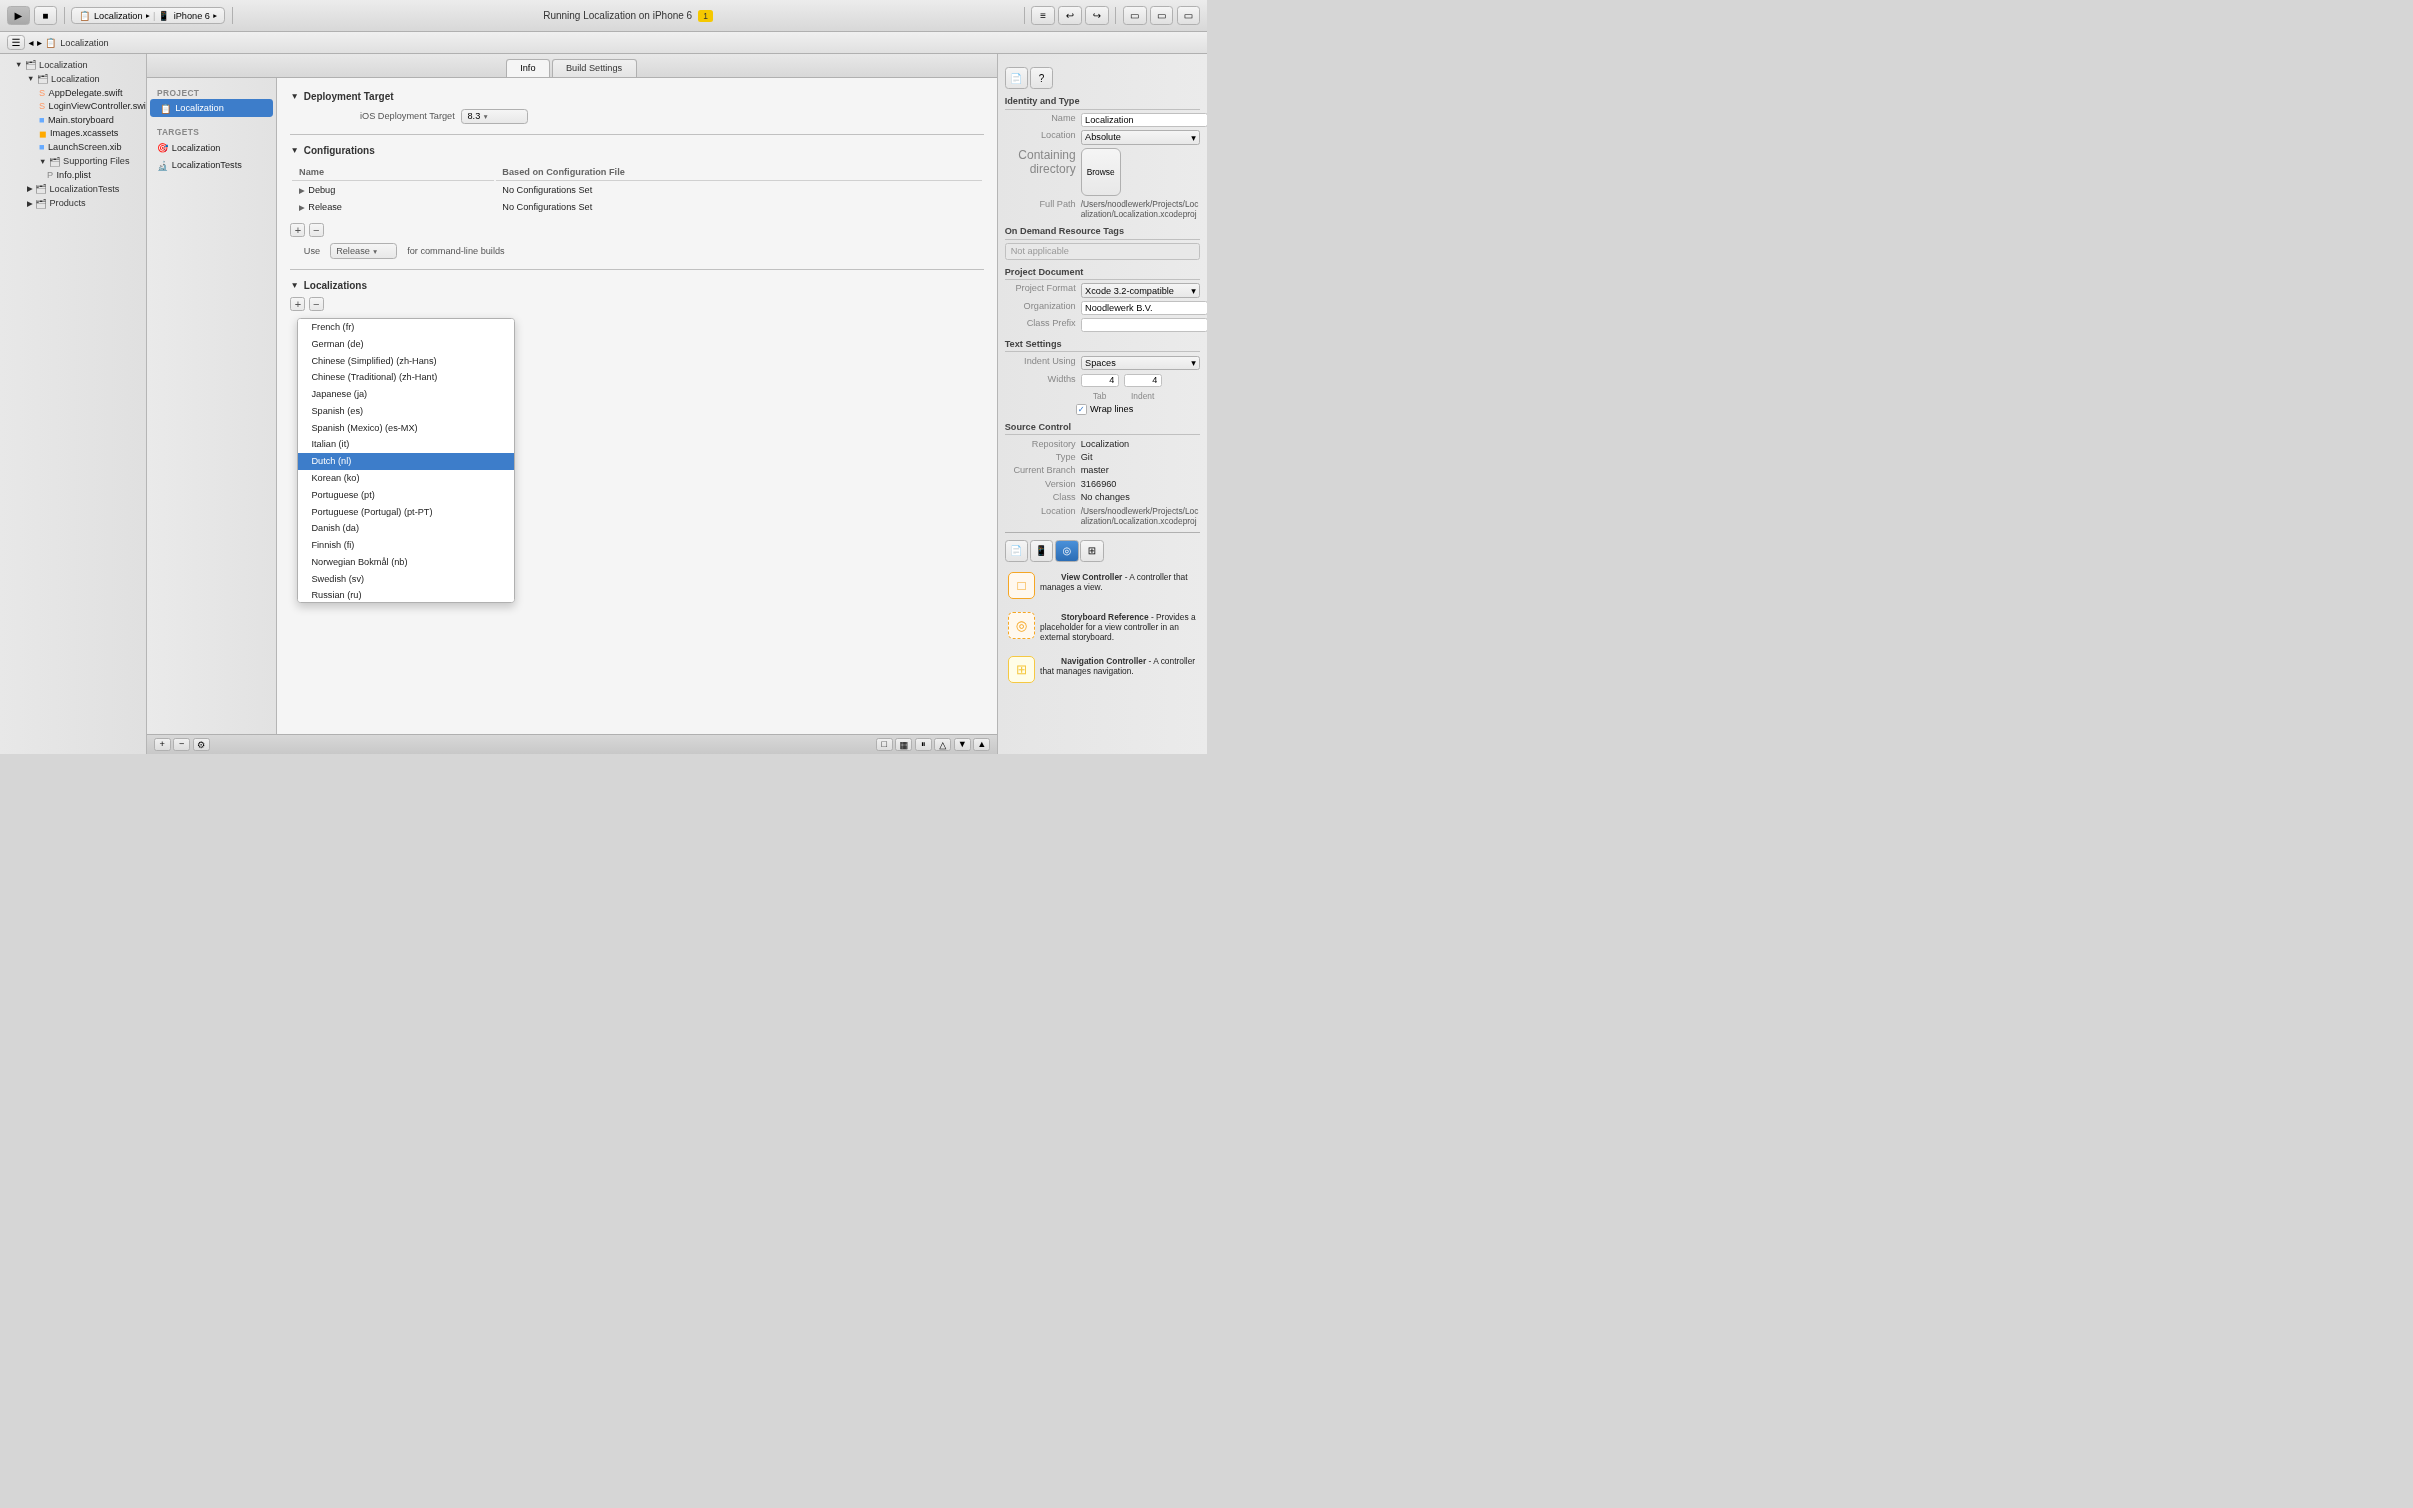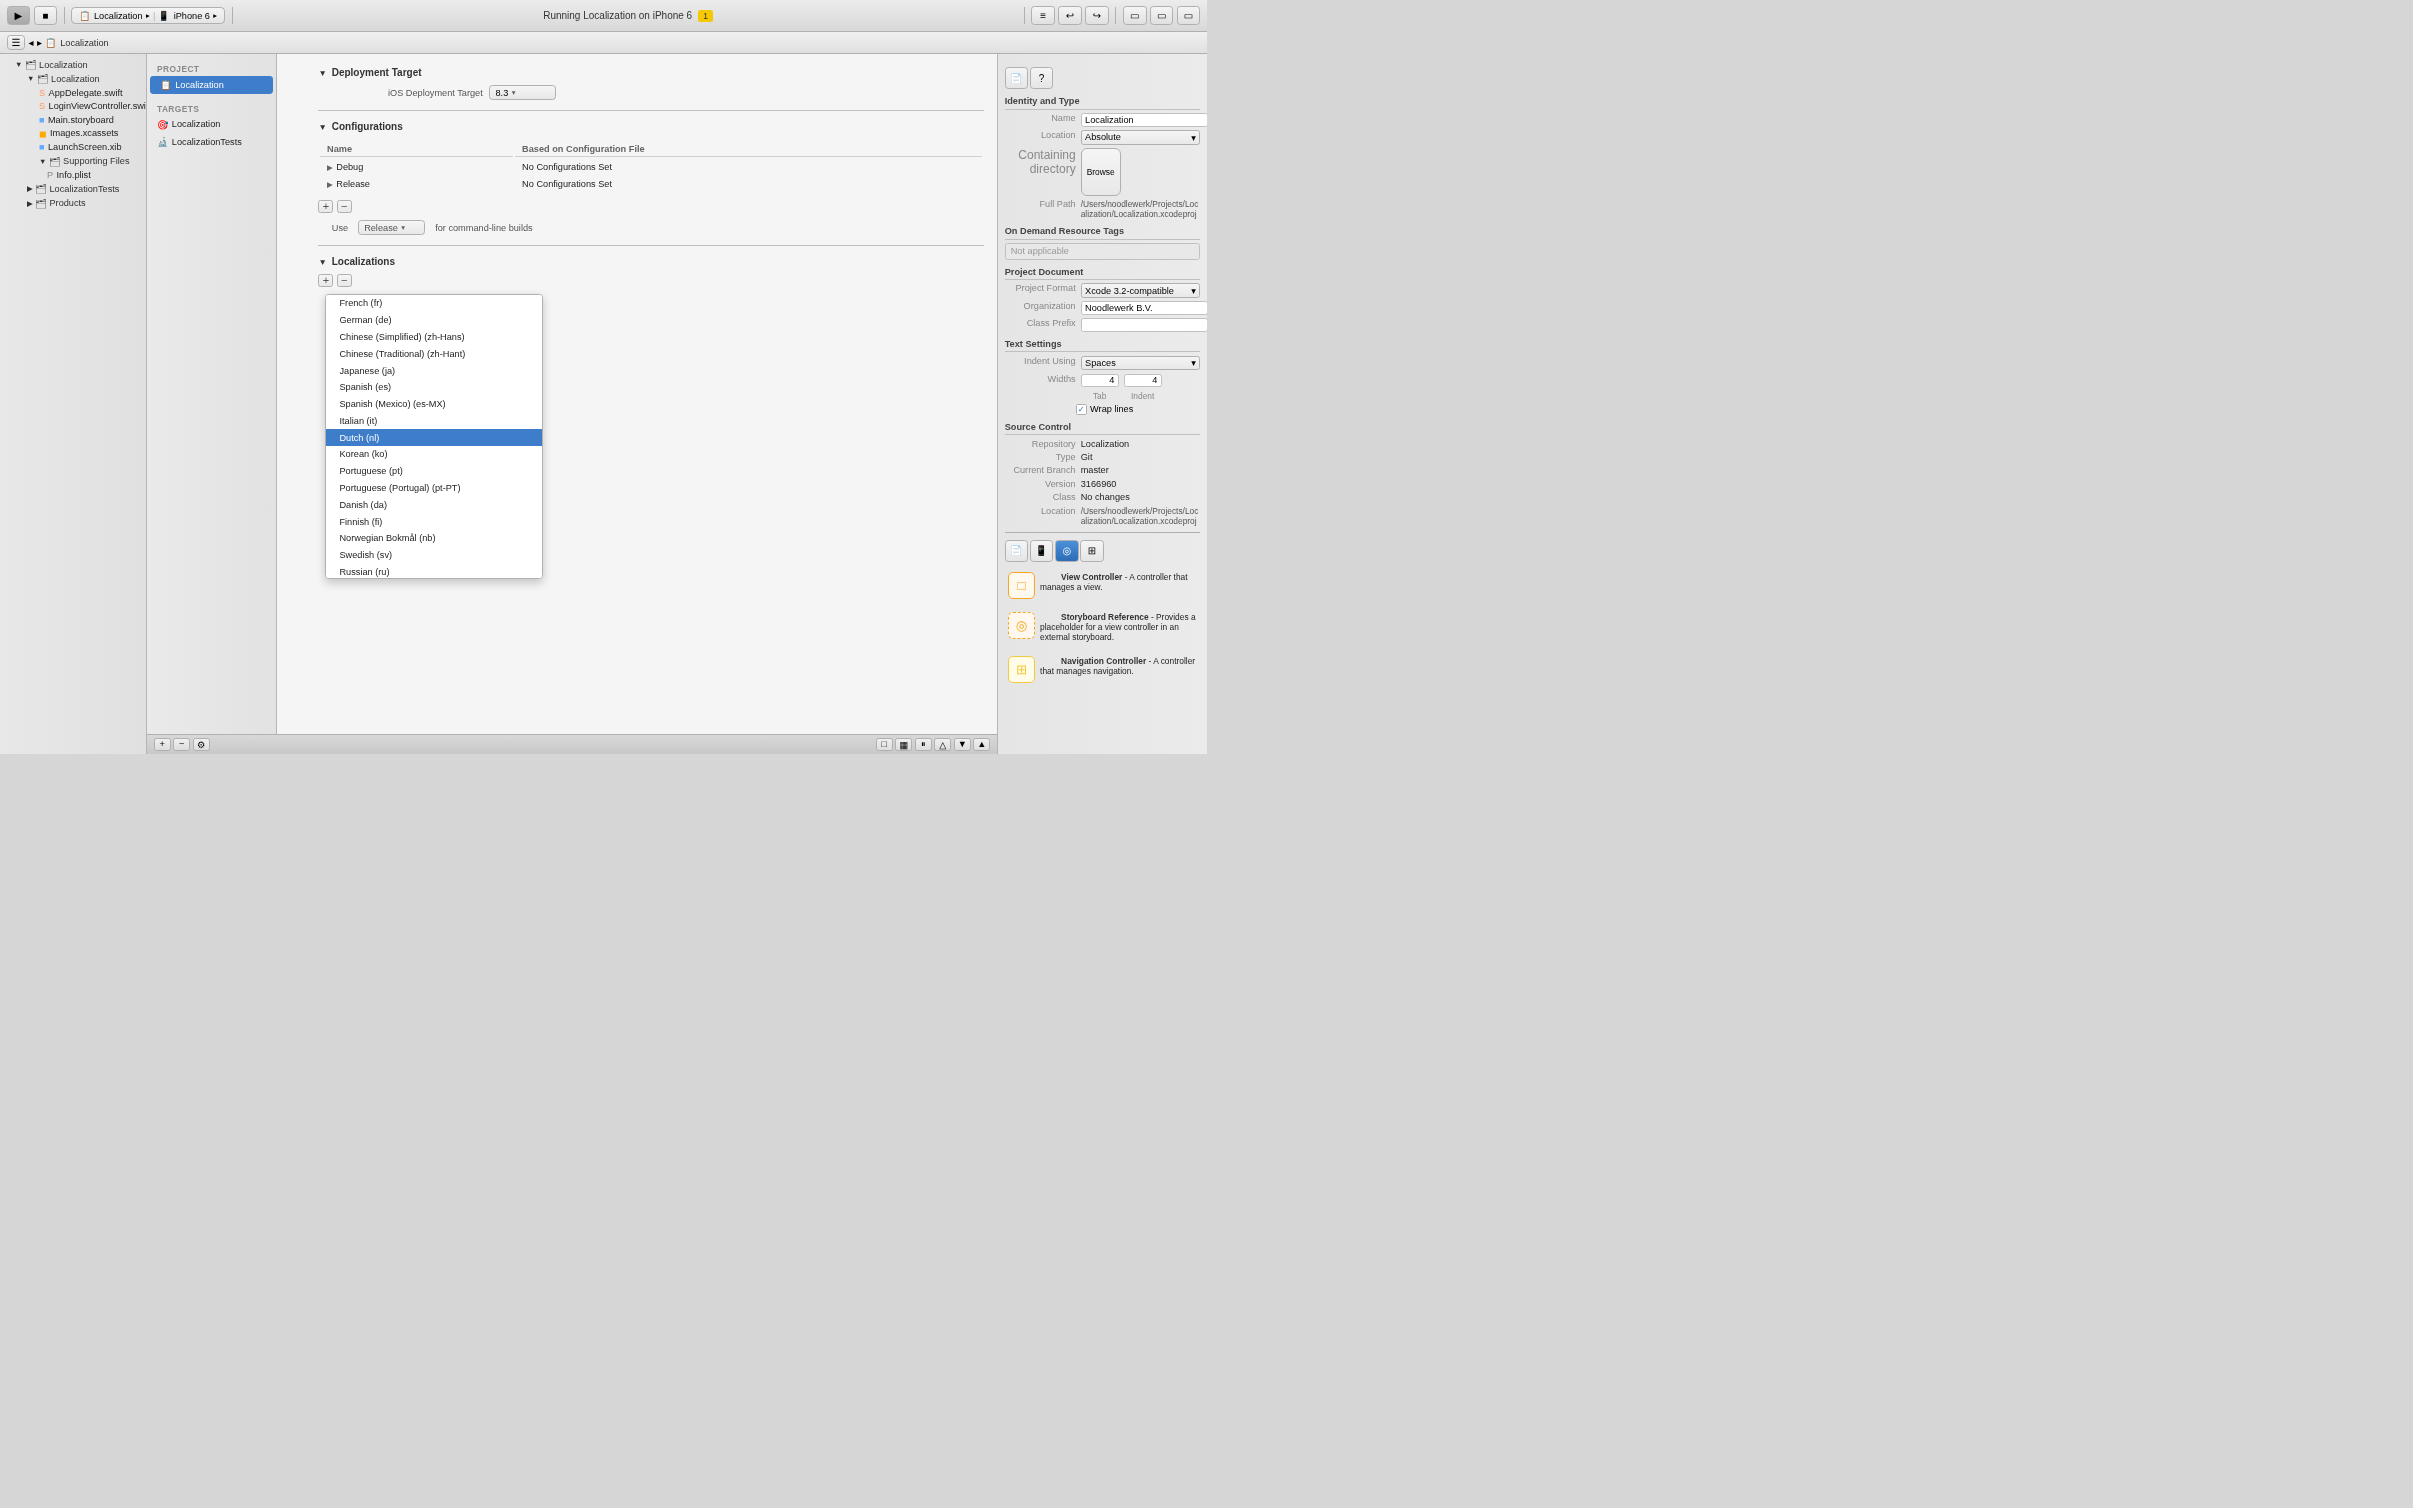--- a/index.html
+++ b/index.html
@@ -363,21 +363,20 @@
       font-size: 9.2px;
       display: flex; align-items: center; justify-content: center;
       cursor: pointer;
     }
 
     
     #center-inner {
       display: flex;
       flex: 1;
       overflow: hidden;
-      gap: 28px;
     }
   </style>
 </head>
 <body>
 
 <div id="toolbar">
   <button class="toolbar-btn active">▶</button>
   <button class="toolbar-btn">■</button>
   <div class="toolbar-separator"></div>
   <div style="display:flex;align-items:center;gap:3.4px;background:linear-gradient(to bottom,#f5f5f5,#e5e5e5);border:0.8px solid #b0b0b0;border-radius:4.2px;padding:1.7px 6.7px;font-size:9.2px;cursor:pointer;">
@@ -461,20 +460,26 @@
     </div>
     <div class="nav-group-header nav-indent-2">
       <span class="arrow">▶</span>
       <span style="font-size:9.2px;margin-right:2.5px;">🗂</span>
       <span>Products</span>
     </div>
   </div>
 
   <div id="center">
 
+    <div class="tab-bar">
+      <div style="flex:1;"></div>
+      <div class="tab active">Info</div>
+      <div class="tab">Build Settings</div>
+      <div style="flex:1;"></div>
+    </div>
 
     <div id="center-inner">
 
       <div id="project-panel">
         <div class="proj-section-header">PROJECT</div>
         <div class="proj-item selected">
           <span style="margin-right:3.4px;">📋</span>
           <span>Localization</span>
         </div>
         <div class="proj-section-header" style="margin-top:6.7px;">TARGETS</div>

